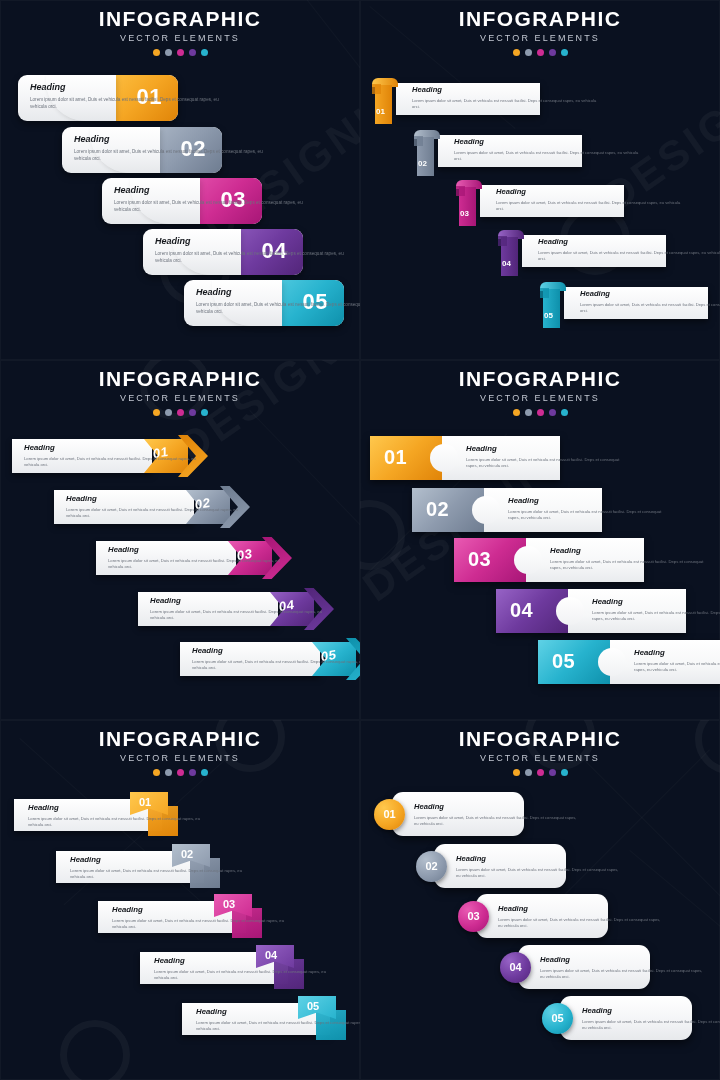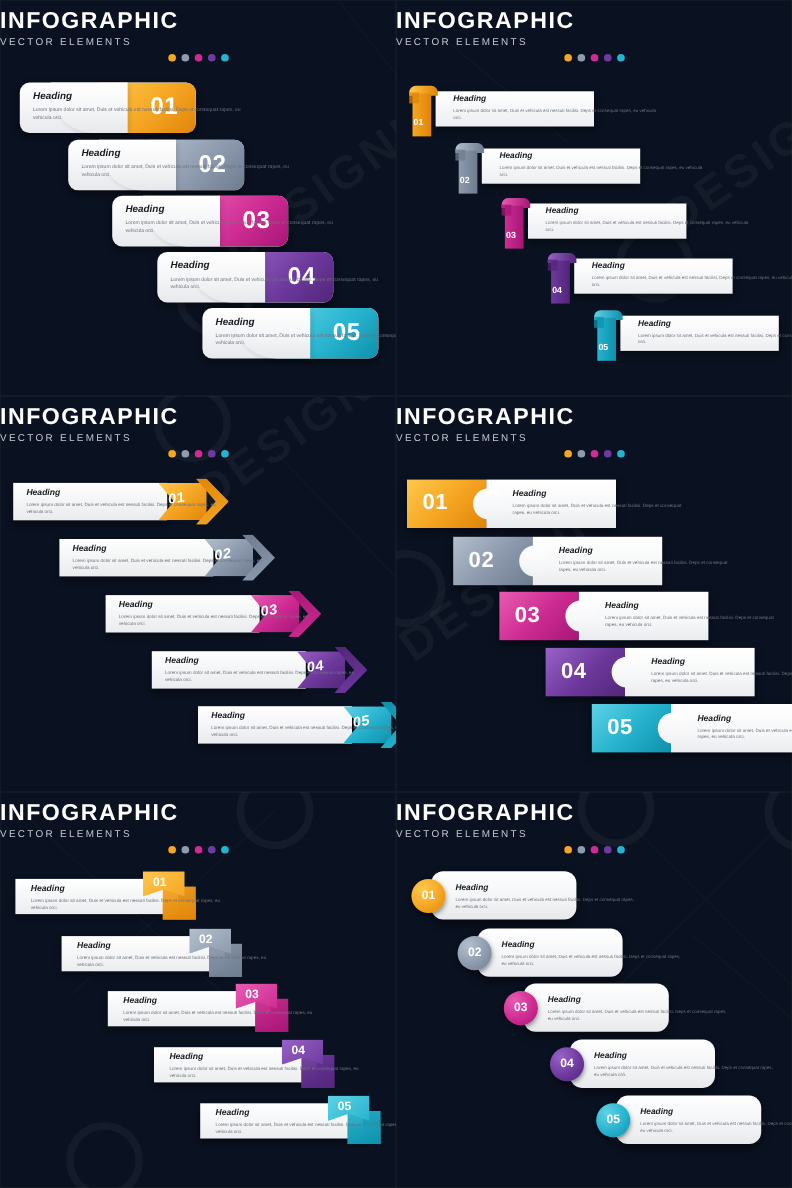--- a/index.html
+++ b/index.html
@@ -16,21 +16,21 @@
 
   
   .deco{position:absolute;pointer-events:none;opacity:.55;}
   .deco i{position:absolute;display:block;background:rgba(255,255,255,.05);height:1px;transform-origin:0 0;}
   .wm{position:absolute;color:rgba(255,255,255,.045);font-size:42px;font-weight:700;
       letter-spacing:4px;transform:rotate(-35deg);pointer-events:none;white-space:nowrap;}
   .wmring{position:absolute;border:7px solid rgba(255,255,255,.045);border-radius:50%;
       width:56px;height:56px;pointer-events:none;}
 
   
-  .head{position:absolute;left:0;right:0;top:8px;text-align:left;}
+  .head{position:absolute;left:0;right:0;top:8px;text-align:center;}
   .head .t1{color:#ffffff;font-size:21px;font-weight:700;letter-spacing:1.4px;line-height:1;}
   .head .t2{color:#c3c8d2;font-size:9px;letter-spacing:2.1px;margin-top:5px;line-height:1;}
   .dots{margin-top:6px;display:flex;justify-content:center;gap:5px;}
   .dots span{width:7px;height:7px;border-radius:50%;display:block;}
 
   
   .hd{font-style:italic;font-weight:700;color:#15181d;line-height:1;}
   .bd{color:#6d737d;line-height:1.5;}
 
   

